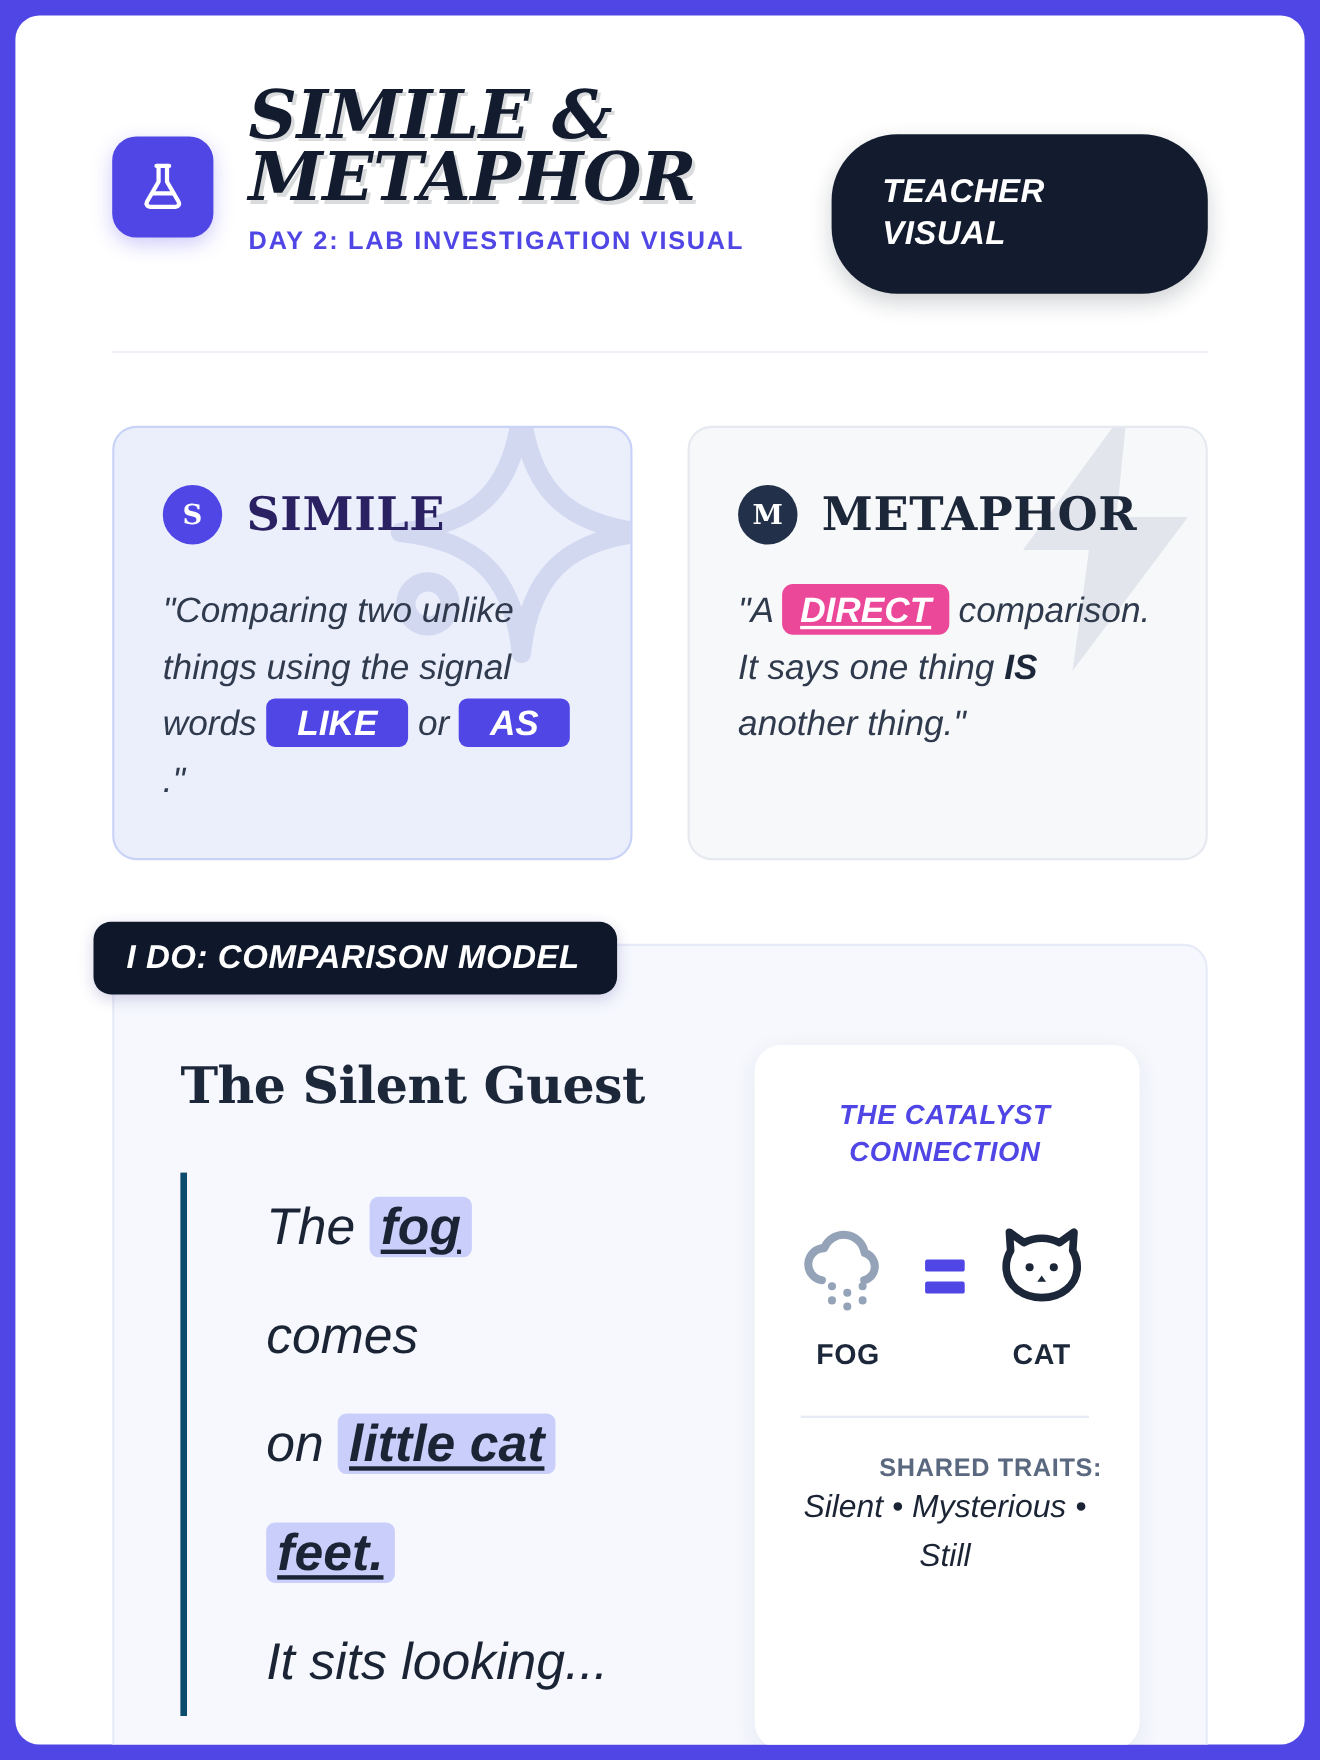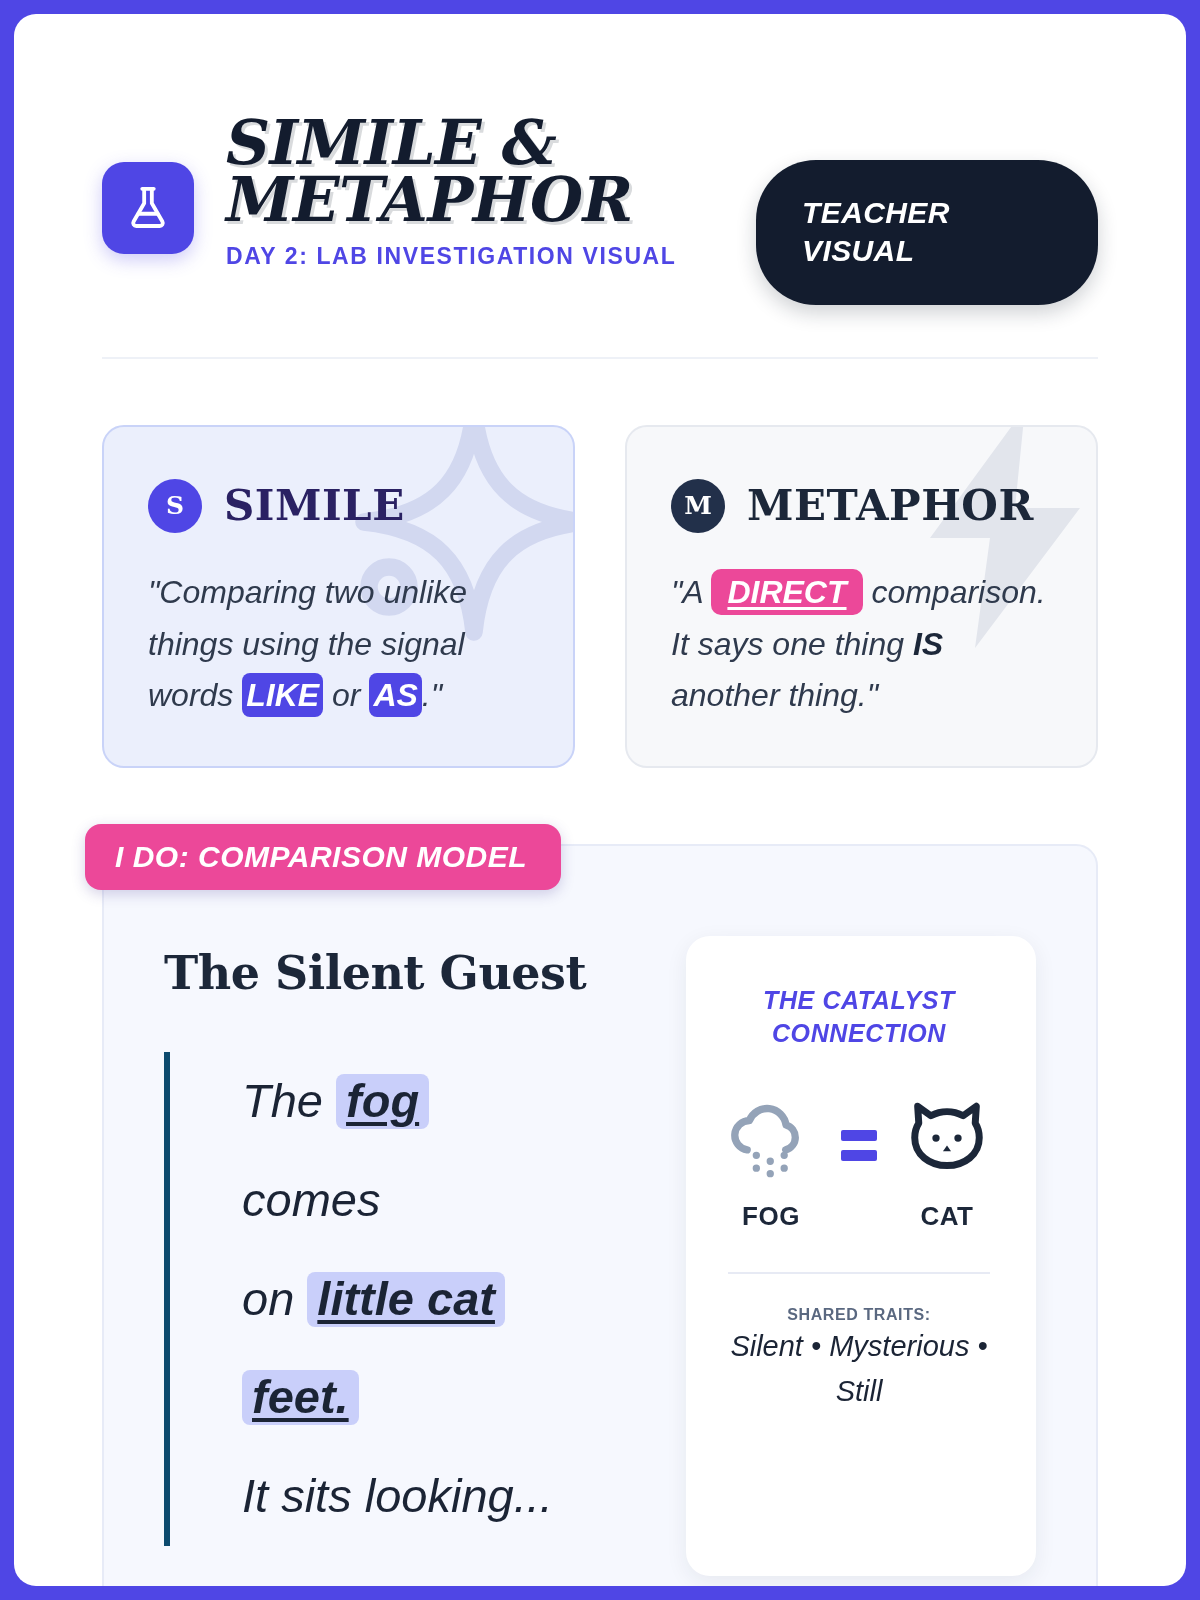--- a/index.html
+++ b/index.html
@@ -29,21 +29,21 @@
   }
 
   .inner {
     padding: 0 88px;
   }
 
   
   .header {
     display: flex;
     align-items: flex-start;
-    padding-top: 100px;
+    padding-top: 62px;
   }
   .flask-badge {
     width: 92px;
     height: 92px;
     border-radius: 22px;
     background: #4f46e5;
     flex: 0 0 92px;
     display: flex;
     align-items: center;
     justify-content: center;
@@ -171,21 +171,21 @@
     color: #2f3a4d;
     font-weight: 500;
   }
   .chip {
     display: inline-block;
     background: #4f46e5;
     color: #ffffff;
     font-weight: 700;
     font-style: italic;
     border-radius: 8px;
-    padding: 2px 4px;
+    padding: 2px 28px;
     line-height: 1.25;
   }
   .chip-dark {
     display: inline-block;
     background: #ec4899;
     color: #ffffff;
     font-weight: 700;
     font-style: italic;
     border-radius: 10px;
     padding: 4px 16px;
@@ -206,21 +206,21 @@
     border-radius: 22px;
     padding: 100px 60px 60px 60px;
     position: relative;
     min-height: 790px;
   }
   .ido-banner {
     position: absolute;
     left: -1px;
     top: 0;
     transform: translate(-18px, -22px);
-    background: #ec4899;
+    background: #0f172a;
     color: #ffffff;
     font-weight: 700;
     font-style: italic;
     font-size: 30px;
     letter-spacing: 0.5px;
     padding: 16px 34px 16px 30px;
     border-radius: 16px;
     z-index: 5;
     white-space: nowrap;
     box-shadow: 0 4px 14px rgba(58,46,140,.22);
@@ -309,23 +309,23 @@
     background: #4f46e5;
     border-radius: 2px;
   }
   .cat-divider {
     margin: 40px 12px 0 12px;
     height: 2px;
     background: #e7eaf4;
   }
   .traits-label {
     margin-top: 32px;
-    text-align: center;
-    font-weight: 700;
-    font-size: 16px;
+    text-align: right;
+    font-weight: 700;
+    font-size: 23px;
     letter-spacing: 0.6px;
     color: #5a6880;
   }
   .traits-list {
     text-align: center;
     font-style: italic;
     font-size: 29px;
     line-height: 1.55;
     color: #1b2435;
   }

